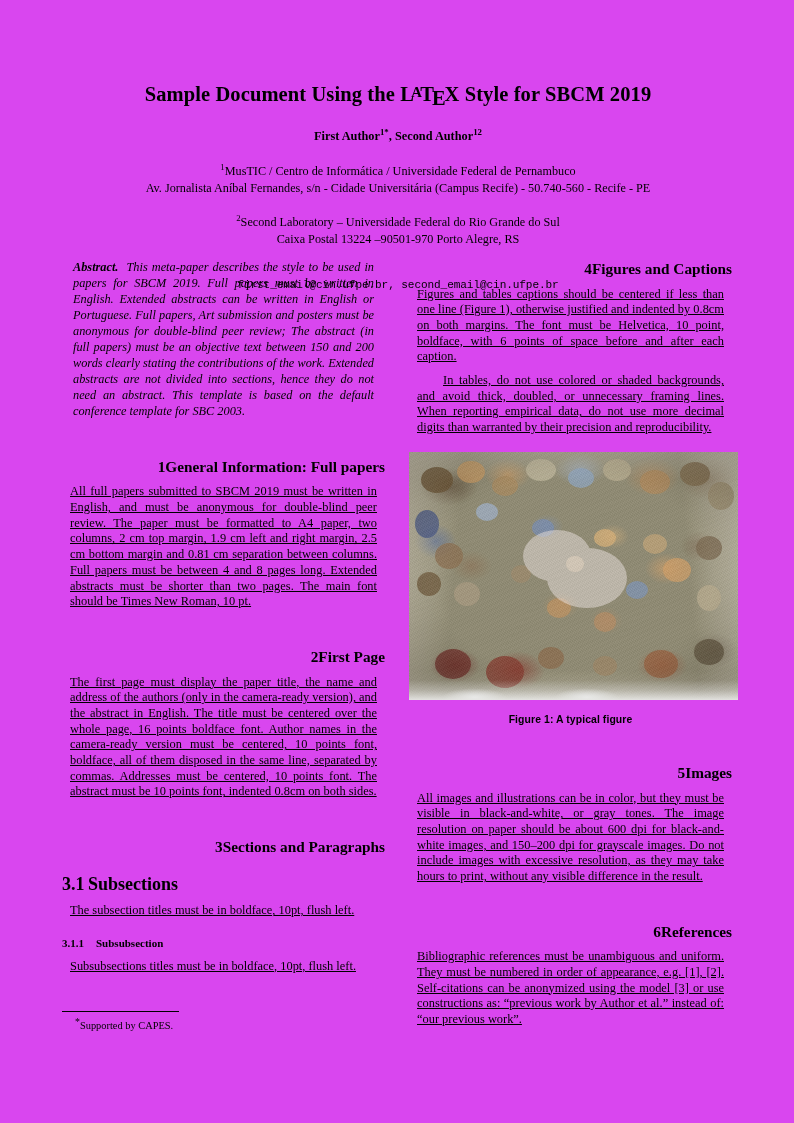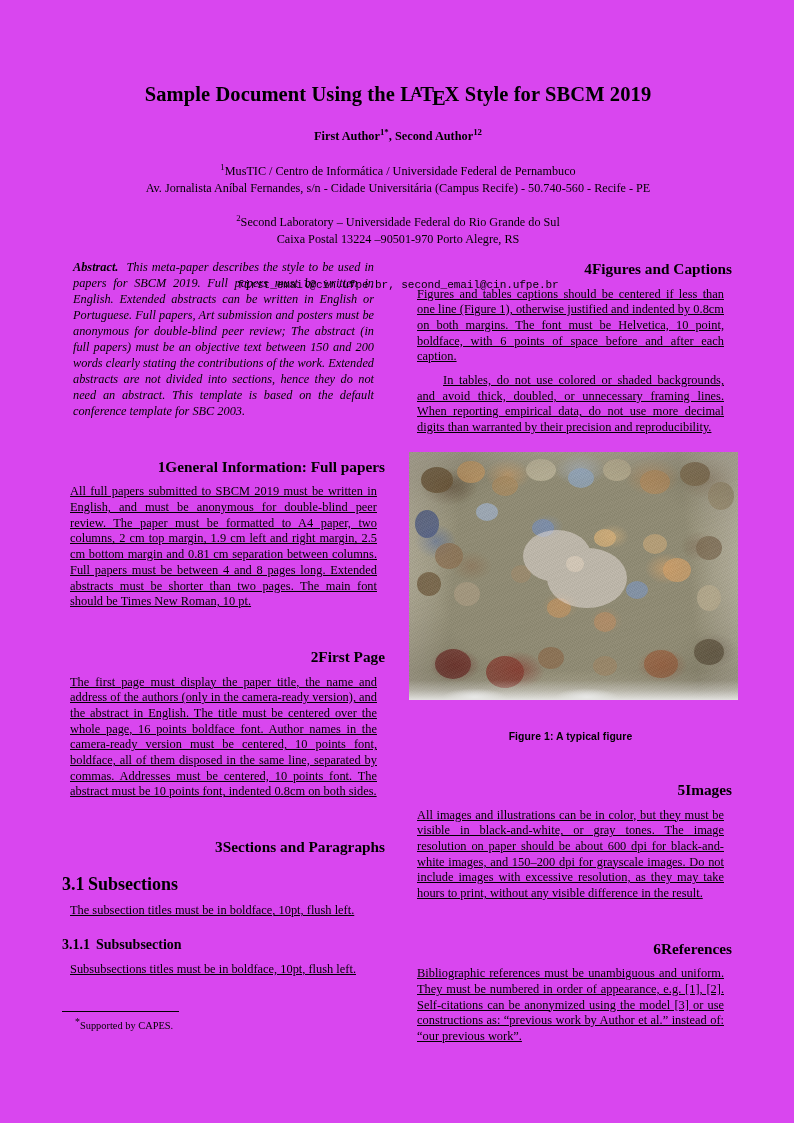--- a/index.html
+++ b/index.html
@@ -121,21 +121,21 @@
   h2.section .num { display: inline-block; min-width: 20px; }
   h3.subsection {
     font-size: 18px;
     font-weight: bold;
     margin: 18px 0 9px 0;
     line-height: 1.15;
     text-align: left;
   }
   h3.subsection .num { display: inline-block; min-width: 26px; }
   h4.subsubsection {
-    font-size: 14px;
+    font-size: 11px;
     font-weight: bold;
     margin: 18px 0 9px 0;
     line-height: 1.15;
     text-align: left;
   }
   h4.subsubsection .num { display: inline-block; min-width: 34px; }
 
   
   .figure-block {
     margin: 16px 0 0 0;
@@ -196,21 +196,21 @@
     background:
       linear-gradient(0deg, rgba(232,232,230,0.92) 0%, rgba(232,232,230,0.35) 4%, rgba(0,0,0,0) 8%),
       radial-gradient(ellipse 13% 5% at 20% 99%, rgba(238,240,242,0.95), rgba(0,0,0,0) 75%),
       radial-gradient(ellipse 13% 5% at 54% 99%, rgba(238,240,242,0.95), rgba(0,0,0,0) 75%);
   }
   .figure-caption {
     font-family: "Liberation Sans", "DejaVu Sans", sans-serif;
     font-size: 10.4px;
     font-weight: bold;
     text-align: center;
-    margin-top: 30px;
+    margin-top: 13px;
     letter-spacing: 0.1px;
   }
 
   
   .footnote {
     position: absolute;
     left: 62px;
     top: 1011px;
     width: 323px;
   }

